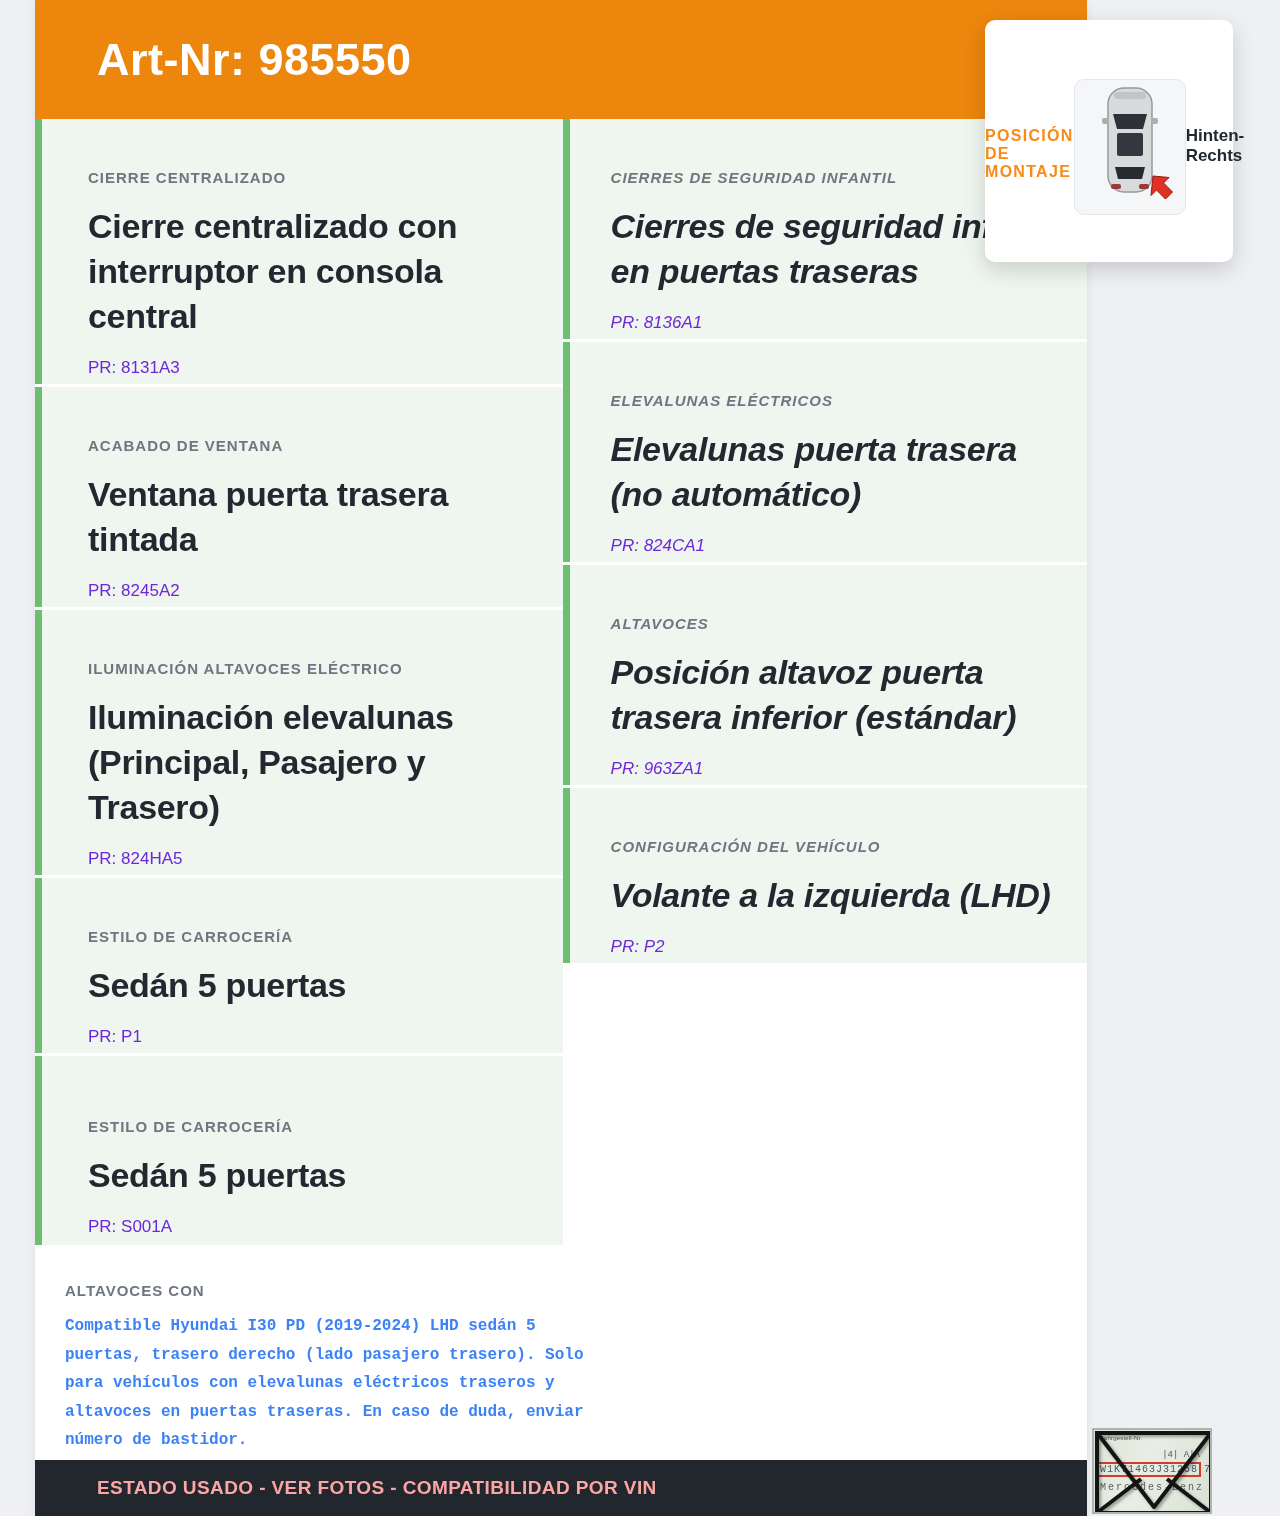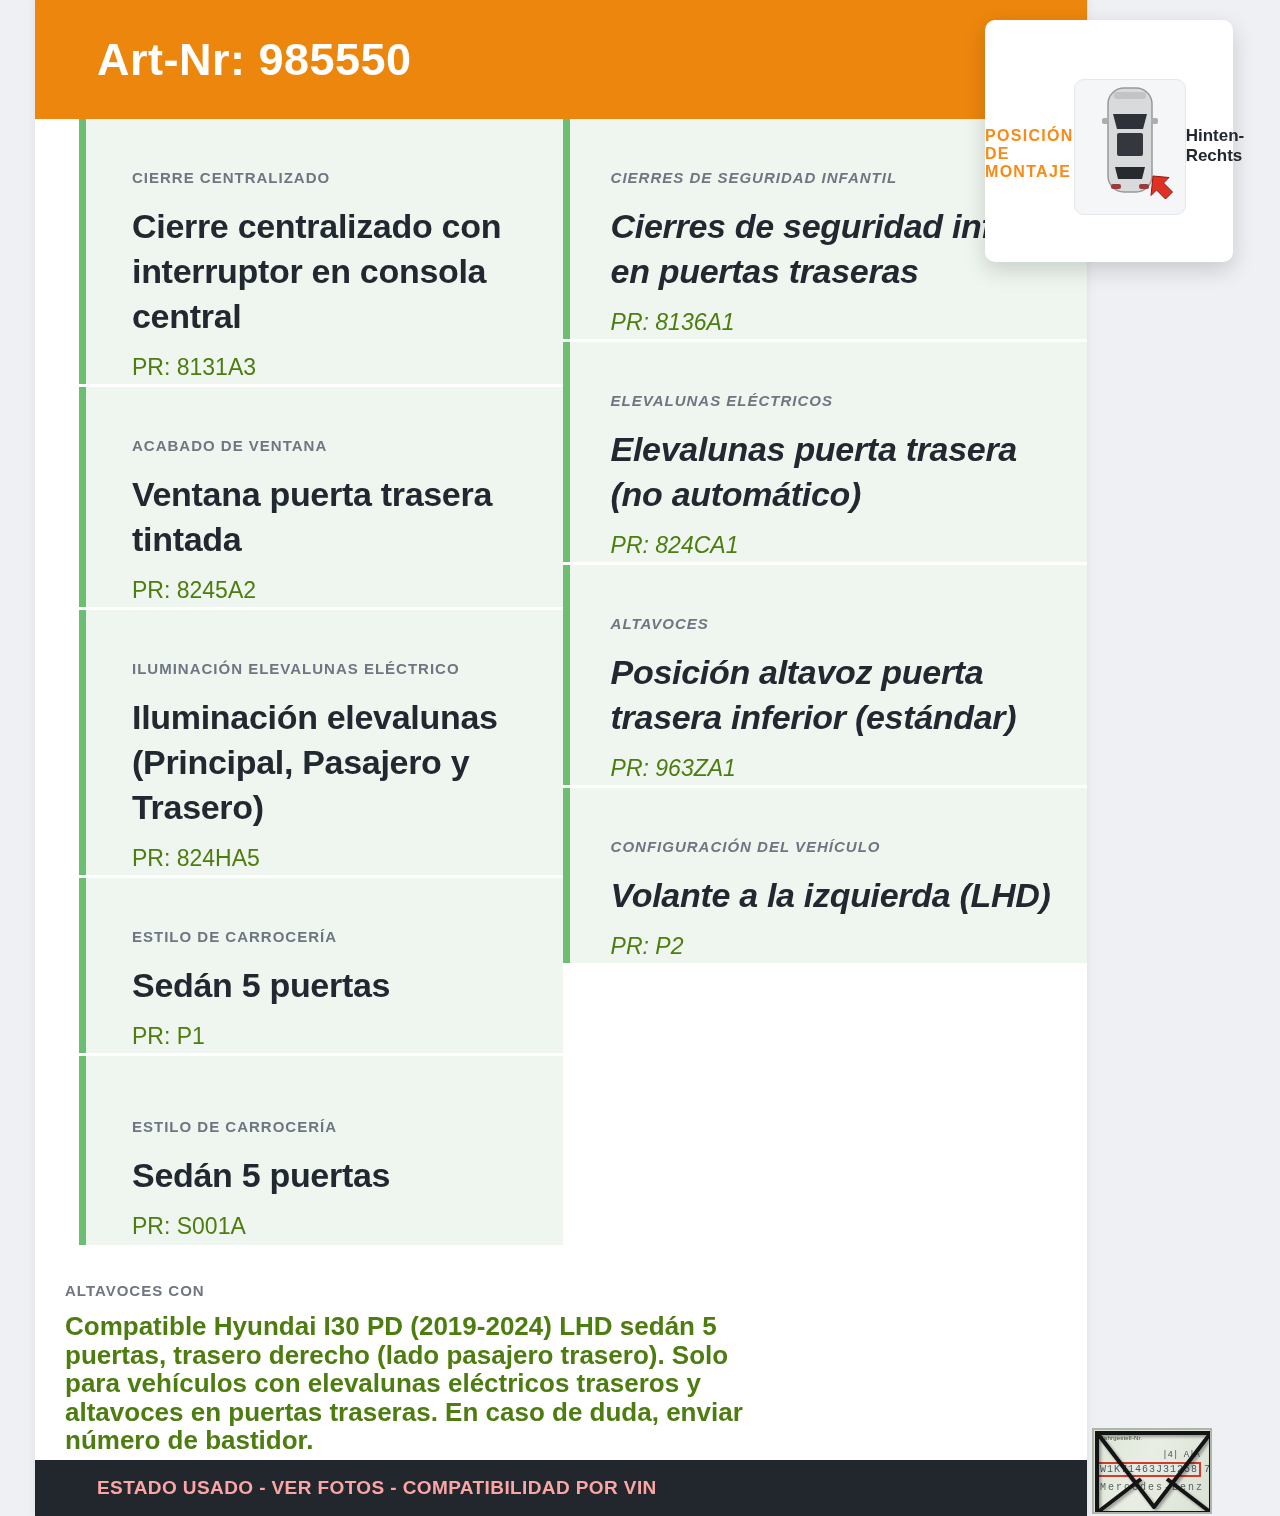--- a/index.html
+++ b/index.html
@@ -8,41 +8,41 @@
 
   .page { position:absolute; left:35px; top:0; width:1052px; height:1516px;
           background:#ffffff; box-shadow:0 0 10px rgba(0,0,0,0.07); }
 
   
   .header { height:119px; background:#EC860D; display:flex; align-items:center;
             padding-left:62px; }
   .header .art { font-size:45px; font-weight:700; color:#ffffff; letter-spacing:0.5px; }
 
   
-  .columns { display:flex; align-items:flex-start;margin-left:44px; }
+  .columns { display:flex; align-items:flex-start; }
   .col { display:flex; flex-direction:column; }
   .col-left  { width:604px; }
   .col-right { width:596px; }
 
   .card { background:#EFF5EF; border-left:7px solid #6CBE70; margin-bottom:3px;
           padding:50px 26px 8px 46px; overflow:hidden; }
   .col-right .card { padding-left:41px;font-style:italic; }
   .card.pad-tall { padding-top:62px; padding-bottom:10px; }
 
   .cat { font-size:15px; font-weight:700; color:#6E7681; letter-spacing:1px;
          line-height:18px; margin-bottom:17px; }
   .title { font-size:34px; font-weight:700; color:#222830; line-height:45px;
            white-space:pre; letter-spacing:-0.3px; }
-  .pr { font-size:23px; color:#4d7c0f; line-height:17px; margin-top:20px; }
+  .pr { font-size:17px; color:#6d28d9; line-height:17px; margin-top:20px; }
 
   
   .compat { padding:34px 0 0 30px; background:#ffffff; }
   .compat .cat { margin-bottom:12px; }
-  .compat .text { font-size:26px; font-weight:600; color:#4d7c0f; line-height:28.5px;
-                  white-space:pre; }
+  .compat .text { font-size:16px; font-weight:600; color:#3b82f6; line-height:28.5px;
+                  white-space:pre;font-family:Liberation Mono, monospace; }
 
   
   .mount-card { position:absolute; left:950px; top:20px; width:248px; height:242px;
                 background:#ffffff; border-radius:10px; z-index:6;
                 box-shadow:0 8px 22px rgba(0,0,0,0.16);
                 display:flex; flex-direction:row; align-items:center; }
   .mount-title { margin-top:26px; font-size:16px; font-weight:700; color:#F88A15;
                  letter-spacing:1.3px; }
   .mount-box { margin-top:12px; width:140px; height:136px; background:#F5F6F8;
                border:1px solid #E4E7EB; border-radius:10px;
@@ -91,21 +91,21 @@
 central</div>
         <div class="pr">PR: 8131A3</div>
       </div>
       <div class="card">
         <div class="cat">ACABADO DE VENTANA</div>
         <div class="title">Ventana puerta trasera
 tintada</div>
         <div class="pr">PR: 8245A2</div>
       </div>
       <div class="card">
-        <div class="cat">ILUMINACIÓN ELEVALUNAS ELÉCTRICO</div>
+        <div class="cat">ILUMINACIÓN ALTAVOCES ELÉCTRICO</div>
         <div class="title">Iluminación elevalunas
 (Principal, Pasajero y
 Trasero)</div>
         <div class="pr">PR: 824HA5</div>
       </div>
       <div class="card">
         <div class="cat">ESTILO DE CARROCERÍA</div>
         <div class="title">Sedán 5 puertas</div>
         <div class="pr">PR: P1</div>
       </div>

